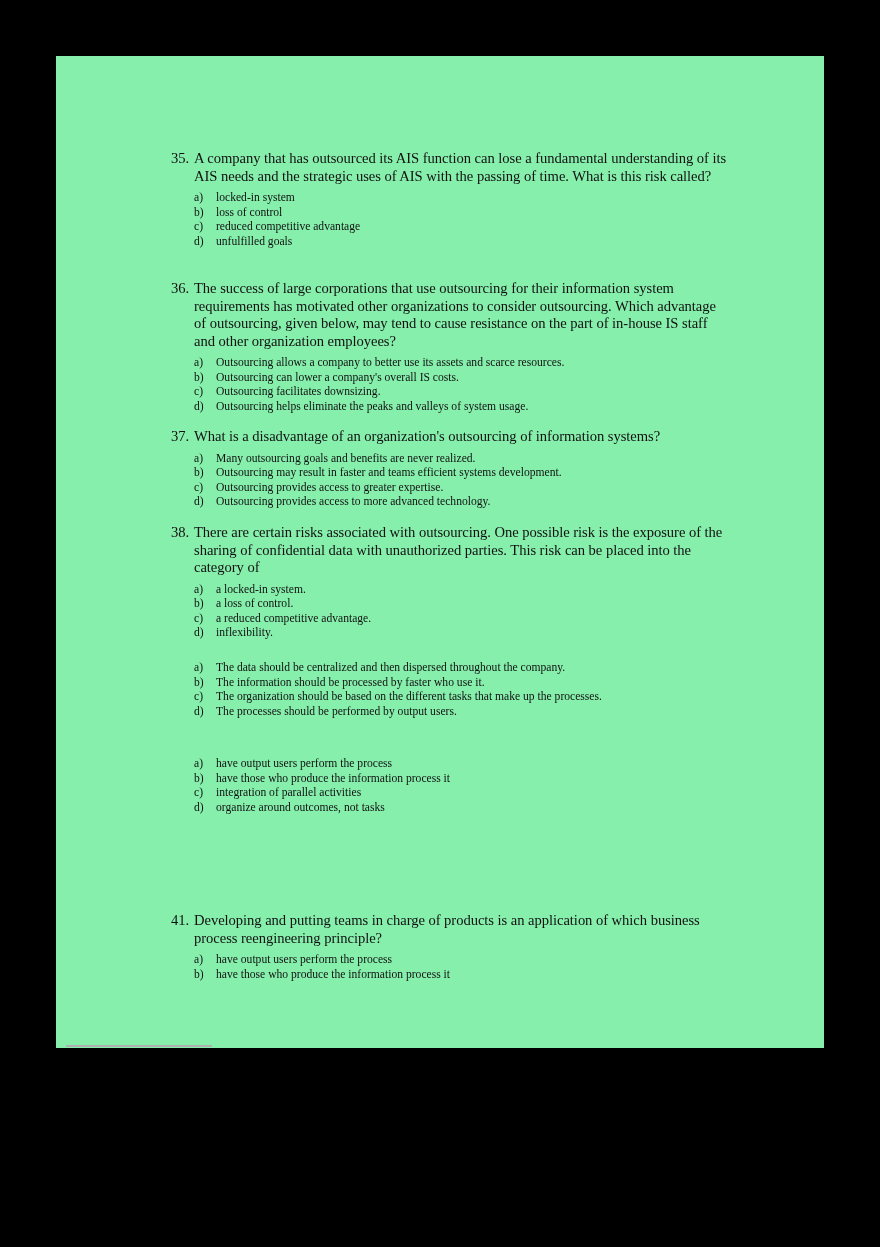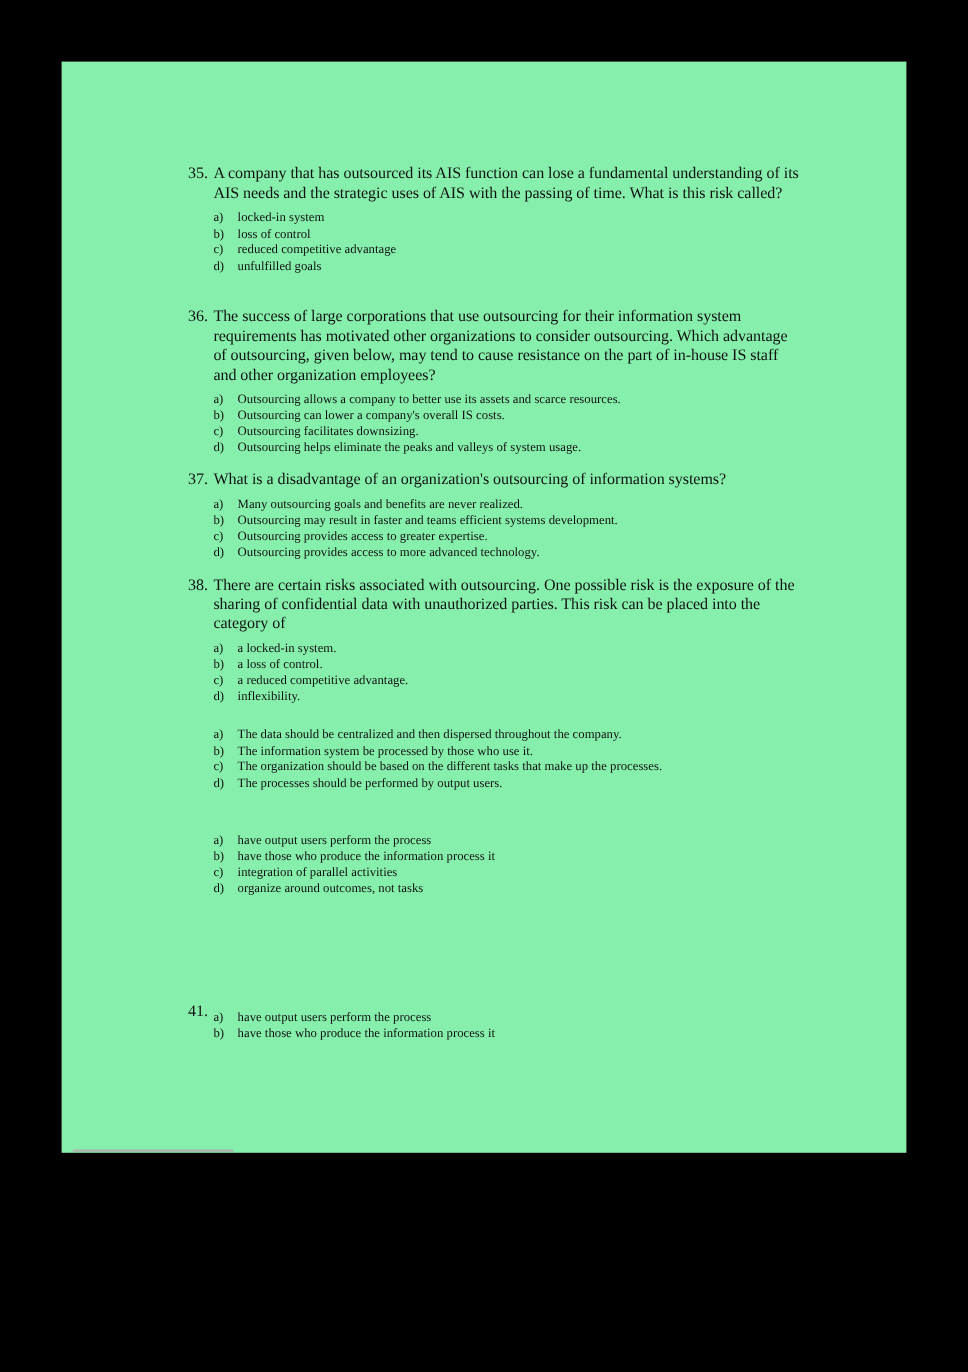--- a/index.html
+++ b/index.html
@@ -119,38 +119,39 @@
       <li class="option"><span class="opt-letter">a)</span><span>a locked-in system.</span></li>
       <li class="option"><span class="opt-letter">b)</span><span>a loss of control.</span></li>
       <li class="option"><span class="opt-letter">c)</span><span>a reduced competitive advantage.</span></li>
       <li class="option"><span class="opt-letter">d)</span><span>inflexibility.</span></li>
     </ul>
   </div>
 
   <div class="question" style="top:599px;">
     <ul class="options">
       <li class="option"><span class="opt-letter">a)</span><span>The data should be centralized and then dispersed throughout the company.</span></li>
-      <li class="option"><span class="opt-letter">b)</span><span>The information system be processed by those who use it.</span></li>
+      <li class="option"><span class="opt-letter">b)</span><span>The information should be processed by faster who use it.</span></li>
       <li class="option"><span class="opt-letter">c)</span><span>The organization should be based on the different tasks that make up the processes.</span></li>
       <li class="option"><span class="opt-letter">d)</span><span>The processes should be performed by output users.</span></li>
     </ul>
   </div>
 
   <div class="question" style="top:695px;">
     <ul class="options">
       <li class="option"><span class="opt-letter">a)</span><span>have output users perform the process</span></li>
       <li class="option"><span class="opt-letter">b)</span><span>have those who produce the information process it</span></li>
       <li class="option"><span class="opt-letter">c)</span><span>integration of parallel activities</span></li>
       <li class="option"><span class="opt-letter">d)</span><span>organize around outcomes, not tasks</span></li>
     </ul>
   </div>
 
   <div class="question" style="top:856px;">
     <div class="q-stem">
       <span class="q-num">41.</span>
+      <span>Developing and putting teams in charge of products is an application of which business process reengineering principle?</span>
     </div>
     <ul class="options">
       <li class="option"><span class="opt-letter">a)</span><span>have output users perform the process</span></li>
       <li class="option"><span class="opt-letter">b)</span><span>have those who produce the information process it</span></li>
     </ul>
   </div>
 
   <div class="footnote-rule"></div>
 </div>
 

